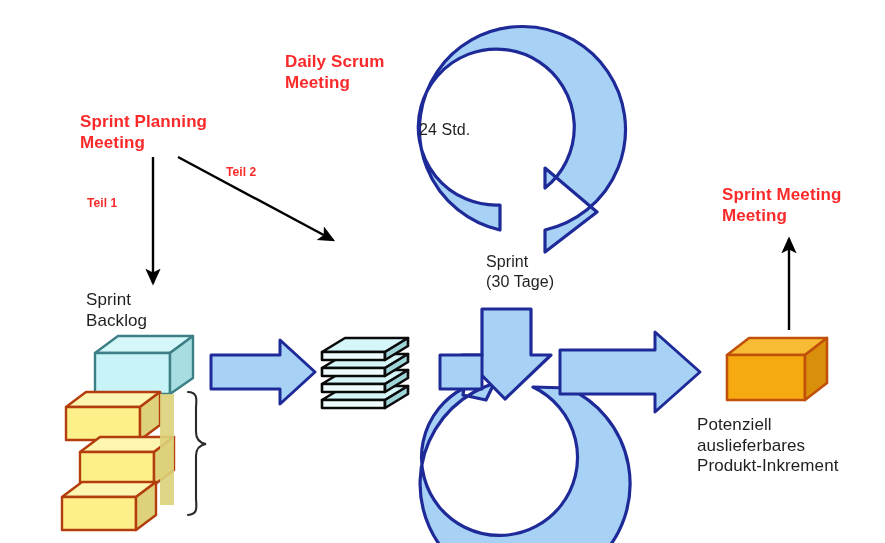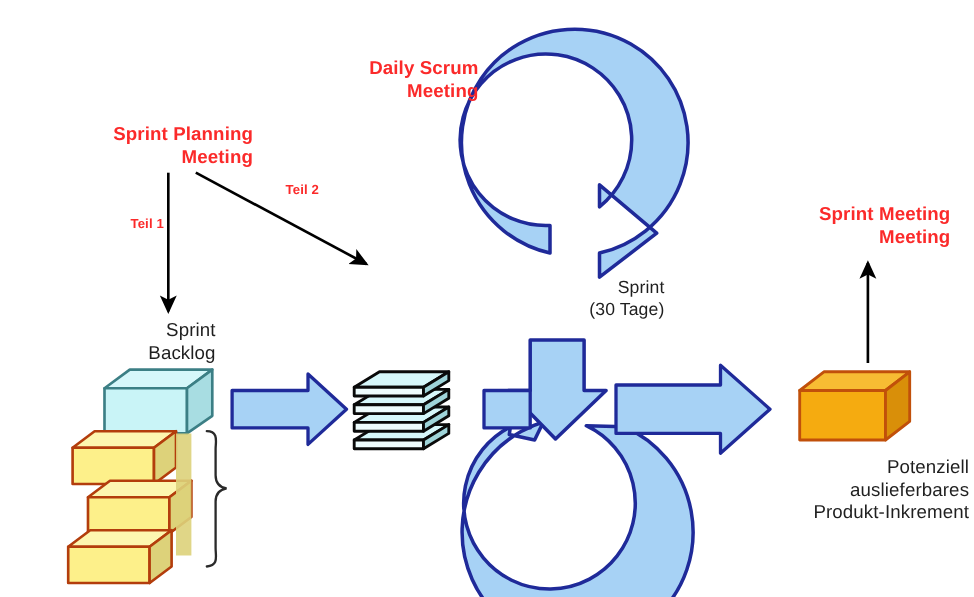--- a/index.html
+++ b/index.html
@@ -20,21 +20,21 @@
   }
   #diagram-svg {
     position: absolute;
     left: 0;
     top: 0;
     width: 885px;
     height: 543px;
   }
   .lbl {
     position: absolute;
-    text-align: right;
+    text-align: left;
     line-height: 1.22;
     white-space: pre-line;
     color: #1a1a1a;
     font-size: 17px;
     letter-spacing: 0.1px;
   }
   .lbl.red {
     color: #fb2a2a;
     font-weight: bold;
     font-size: 17px;
@@ -216,20 +216,21 @@
 Meeting</div>
 
   <div class="lbl red" style="left:722px; top:185px; width:142px;">Sprint Meeting
 Meeting</div>
 
   <div class="lbl dark" style="left:86px; top:290px; width:110px;">Sprint
 Backlog</div>
 
 
 
+  <div class="lbl cyc" style="left:419px; top:120px; width:100px;">24 Std.</div>
 
   <div class="lbl cyc" style="left:486px; top:252px; width:118px;">Sprint
 (30 Tage)</div>
 
   <div class="lbl dark" style="left:697px; top:415px; width:184px;">Potenziell
 auslieferbares
 Produkt-Inkrement</div>
 
 
 </div>

